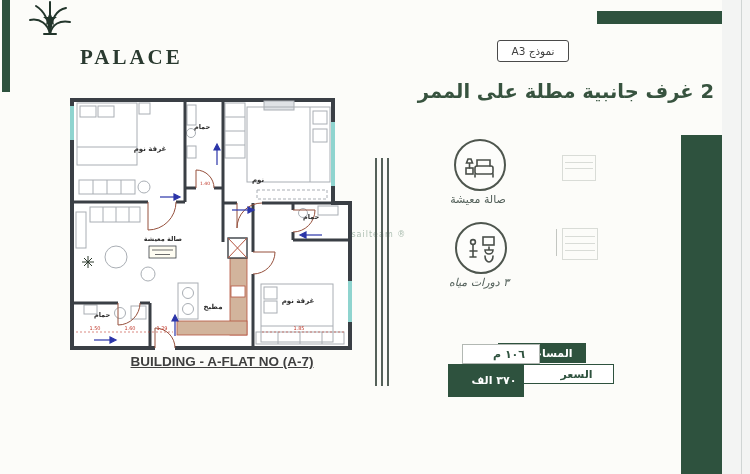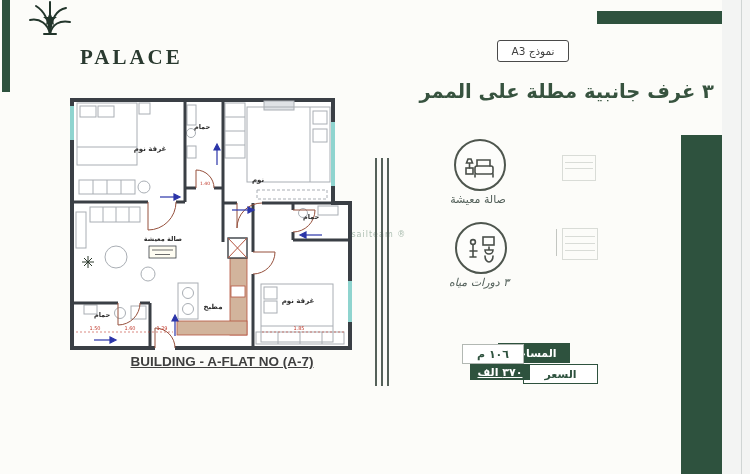--- a/index.html
+++ b/index.html
@@ -23,21 +23,21 @@
   .sketch{border:1px solid #9aa19b;opacity:.35;background:#fdfdfb;}
   .sketch .ln{position:absolute;left:2px;right:2px;height:1px;background:#9aa19b;}
   .vline3{width:2px;height:228px;background:#55615a;}
   .watermark{font-size:8px;color:#9fb4a6;opacity:.85;letter-spacing:1px;}
   
   .right-block{left:681px;top:135px;width:41px;height:339px;background:#2e523e;}
   .right-strip{left:722px;top:0;width:28px;height:474px;background:#f3f4f3;}
   .right-line{left:741px;top:0;width:1px;height:474px;background:#d0d5d4;}
   
   .cell{display:flex;align-items:center;justify-content:center;font-size:11px;
-        font-weight:bold;direction:rtl;}
+        font-weight:bold;direction:rtl;padding-left:16px;}
   .cell.green{background:#2e523e;color:#fff;}
   .cell.white{background:#fff;color:#2e523e;}
   .area-value{border:1px solid #b2b8b3;color:#2e4a3c;}
   .price-label{border:1.5px solid #2e523e;}
   
   .plan-caption{left:92px;top:354px;width:260px;text-align:center;font-family:"Liberation Sans",sans-serif;
                 font-size:13.5px;font-weight:bold;color:#3f3f3f;text-decoration:underline;}
   svg text{font-family:"DejaVu Sans",sans-serif;}
   .roomlbl{fill:#2b2b2b;font-weight:bold;}
   .dim{fill:#c0392b;}
@@ -57,21 +57,21 @@
       <path d="M24,34 C24,22 24,10 24,2"></path>
       <path d="M18,34 L30,34"></path>
     </g>
     <polygon points="24,12 26,17 31,17 27,20 28,25 24,22 20,25 21,20 17,17 22,17" fill="#22352b"></polygon>
   </svg>
   <div class="abs wordmark">PALACE</div>
 
   <div class="abs top-right-bar"></div>
   <div class="abs model-badge">نموذج A3</div>
 
-  <div class="abs headline">٣ غرف جانبية مطلة على الممر</div>
+  <div class="abs headline">2 غرف جانبية مطلة على الممر</div>
 
   <div class="abs feat-circle" style="left:454px;top:139px;">
     <svg width="36" height="36" viewBox="0 0 36 36">
       <g stroke="#4a4f4a" stroke-width="1.6" fill="none" stroke-linecap="round">
         <rect x="13" y="19" width="18" height="8" rx="2"></rect>
         <path d="M15,19 V13 H28 V19"></path>
         <path d="M13,27 V30 M31,27 V30"></path>
         <rect x="4" y="21" width="7" height="6"></rect>
         <path d="M7.5,21 V16 M4.5,16 H10.5 L9,12 H6 Z"></path>
       </g>
@@ -107,21 +107,21 @@
   <div class="abs vline3" style="left:381px;top:158px;"></div>
   <div class="abs vline3" style="left:387px;top:158px;"></div>
 
   <div class="abs right-strip"></div>
   <div class="abs right-line"></div>
   <div class="abs right-block"></div>
 
   <div class="abs cell green" style="left:498px;top:343px;width:72px;height:20px;">المساحة</div>
   <div class="abs cell white area-value" style="left:462px;top:344px;width:60px;height:18px;">١٠٦ م</div>
   <div class="abs cell white price-label" style="left:523px;top:364px;width:73px;height:18px;text-align:center;">السعر</div>
-  <div class="abs cell green" style="left:470px;top:364px;width:60px;height:16px;text-decoration:underline;">٣٧٠ الف</div>
+  <div class="abs cell green" style="left:448px;top:364px;width:60px;height:33px;">٣٧٠ الف</div>
 
   <svg class="abs" style="left:62px;top:92px;" width="302" height="266" viewBox="62 92 302 266">
 
     <path d="M72,100 L333,100 L333,203 L350,203 L350,348 L72,348 Z" fill="#ffffff" stroke="#3a3f45" stroke-width="4"></path>
 
     <g stroke="#a9aeb4" stroke-width="1" fill="none">
       <rect x="77" y="103" width="60" height="62"></rect>
         <line x1="77" y1="147" x2="137" y2="147"></line>
       <rect x="80" y="106" width="16" height="11"></rect>
         <rect x="98" y="106" width="16" height="11"></rect>

